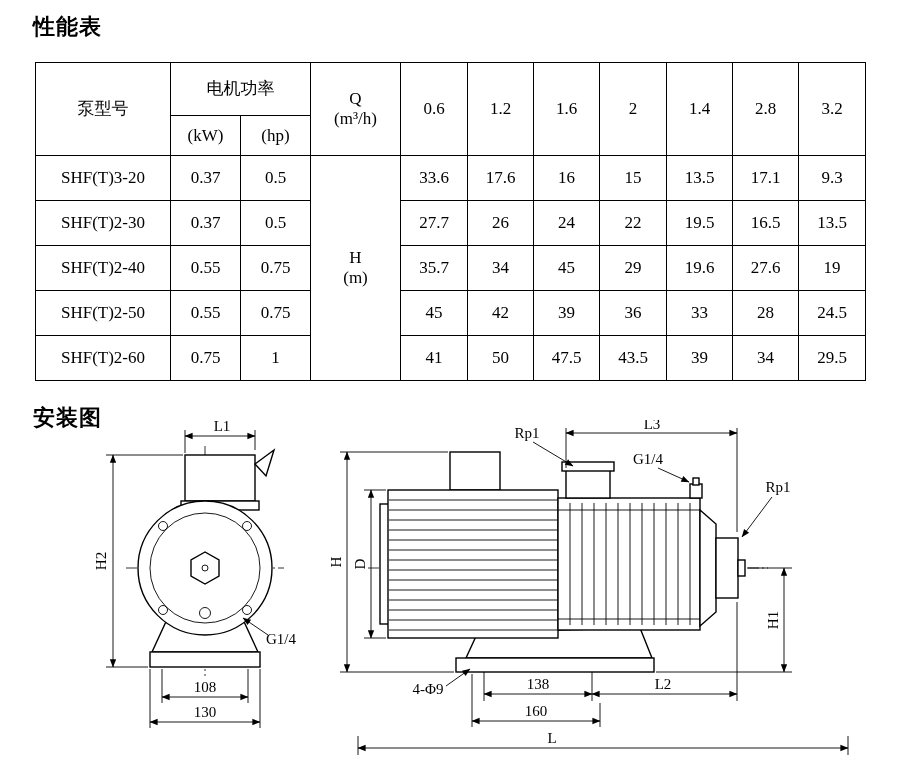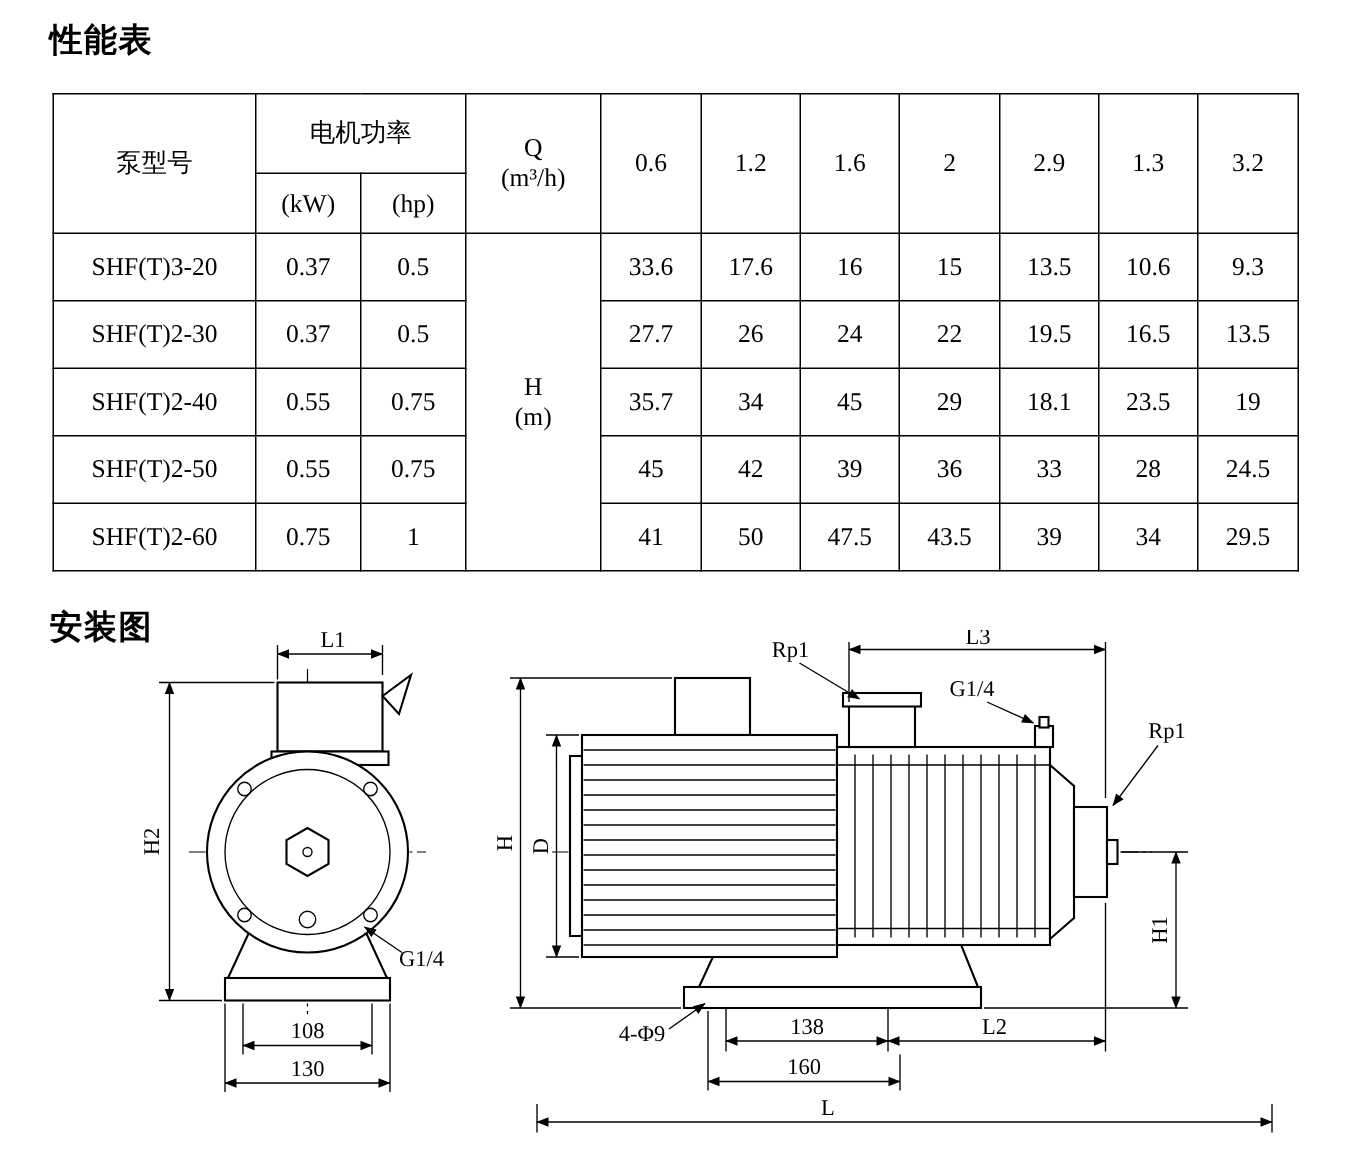--- a/index.html
+++ b/index.html
@@ -64,43 +64,43 @@
         <td rowspan="2">泵型号</td>
         <td colspan="2">电机功率</td>
         <td rowspan="2" class="twoline">
           <div>Q</div>
           <div>(m³/h)</div>
         </td>
         <td rowspan="2">0.6</td>
         <td rowspan="2">1.2</td>
         <td rowspan="2">1.6</td>
         <td rowspan="2">2</td>
-        <td rowspan="2">2.9</td>
-        <td rowspan="2">1.3</td>
+        <td rowspan="2">1.4</td>
+        <td rowspan="2">2.8</td>
         <td rowspan="2">3.2</td>
       </tr>
       <tr class="hr2">
         <td>(kW)</td>
         <td>(hp)</td>
       </tr>
 
       <tr class="dr">
         <td>SHF(T)3-20</td>
         <td>0.37</td>
         <td>0.5</td>
         <td rowspan="5" class="twoline">
           <div>H</div>
           <div>(m)</div>
         </td>
         <td>33.6</td>
         <td>17.6</td>
         <td>16</td>
         <td>15</td>
         <td>13.5</td>
-        <td>10.6</td>
+        <td>17.1</td>
         <td>9.3</td>
       </tr>
       <tr class="dr">
         <td>SHF(T)2-30</td>
         <td>0.37</td>
         <td>0.5</td>
         <td>27.7</td>
         <td>26</td>
         <td>24</td>
         <td>22</td>
@@ -109,22 +109,22 @@
         <td>13.5</td>
       </tr>
       <tr class="dr">
         <td>SHF(T)2-40</td>
         <td>0.55</td>
         <td>0.75</td>
         <td>35.7</td>
         <td>34</td>
         <td>45</td>
         <td>29</td>
-        <td>18.1</td>
-        <td>23.5</td>
+        <td>19.6</td>
+        <td>27.6</td>
         <td>19</td>
       </tr>
       <tr class="dr">
         <td>SHF(T)2-50</td>
         <td>0.55</td>
         <td>0.75</td>
         <td>45</td>
         <td>42</td>
         <td>39</td>
         <td>36</td>

